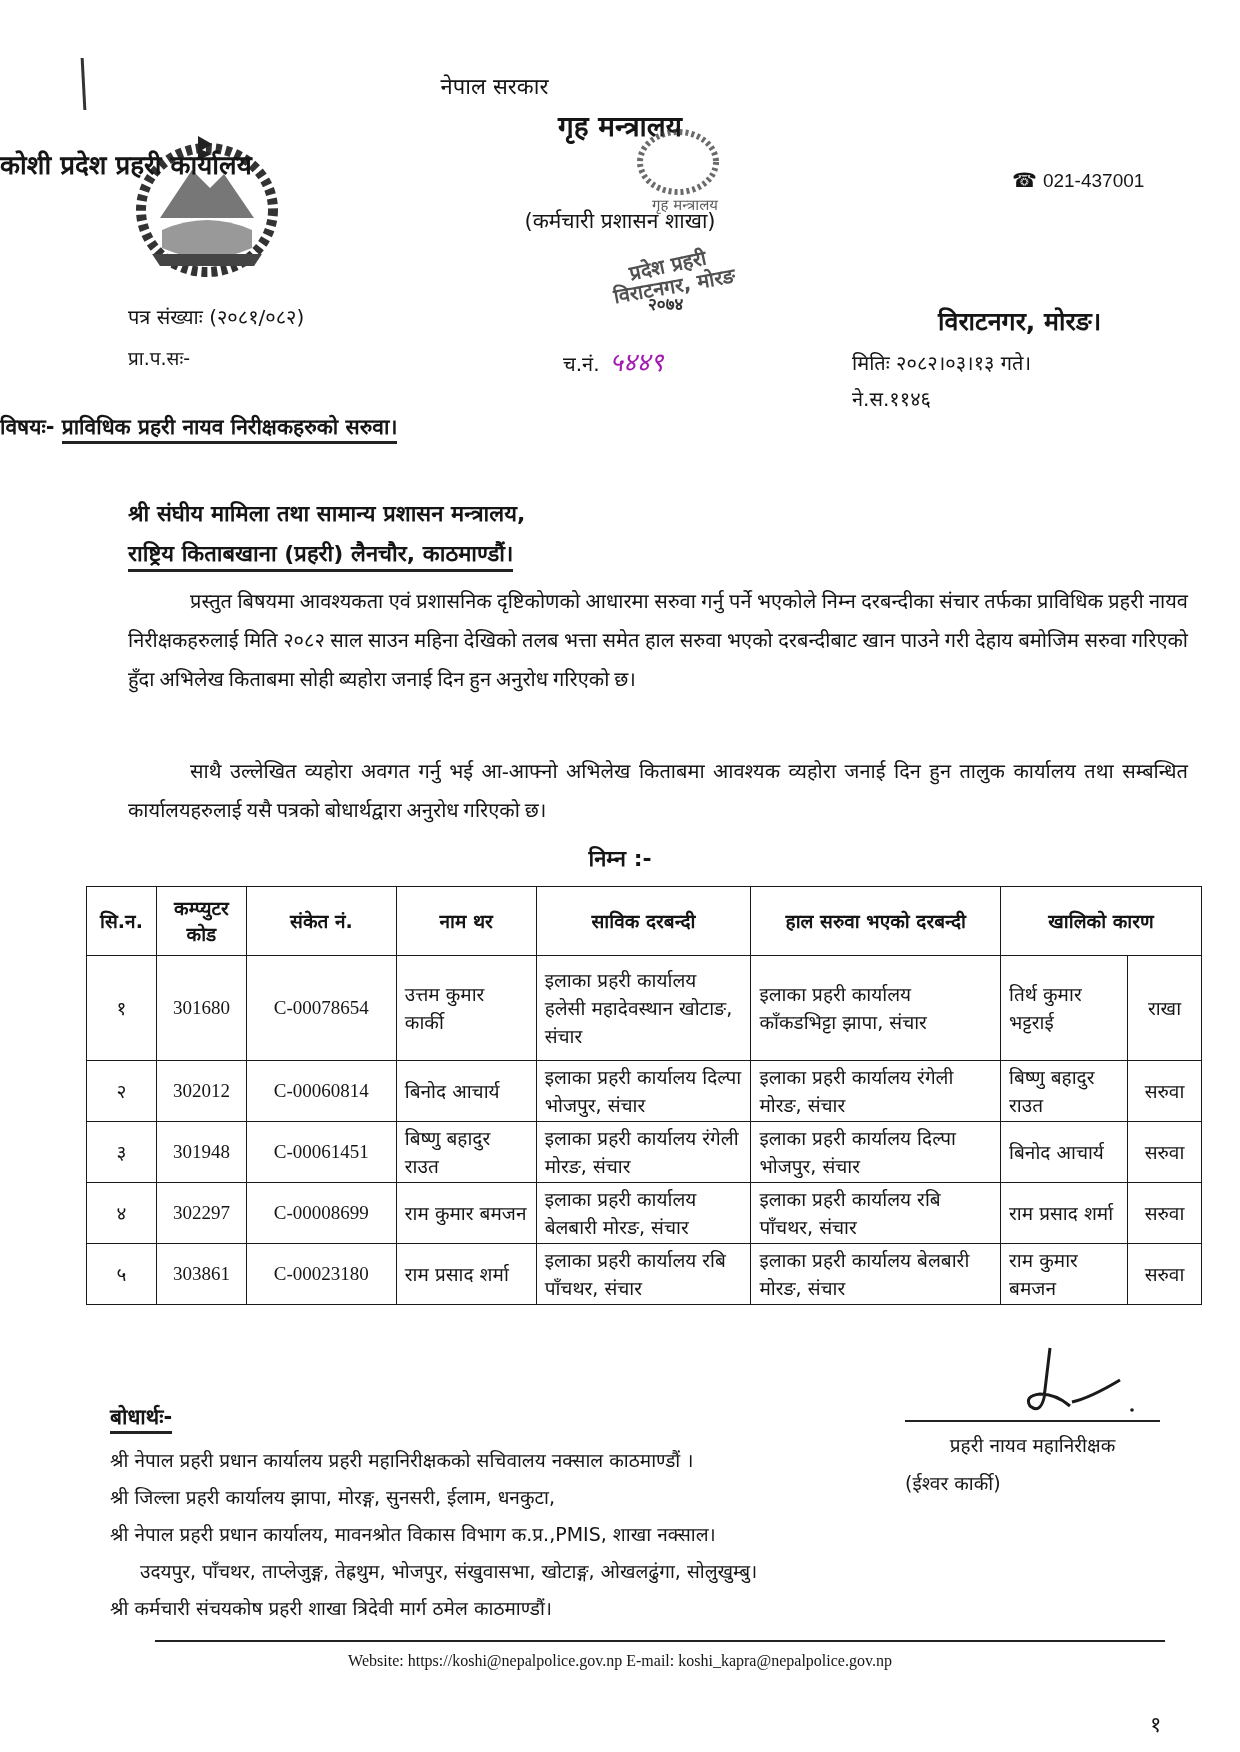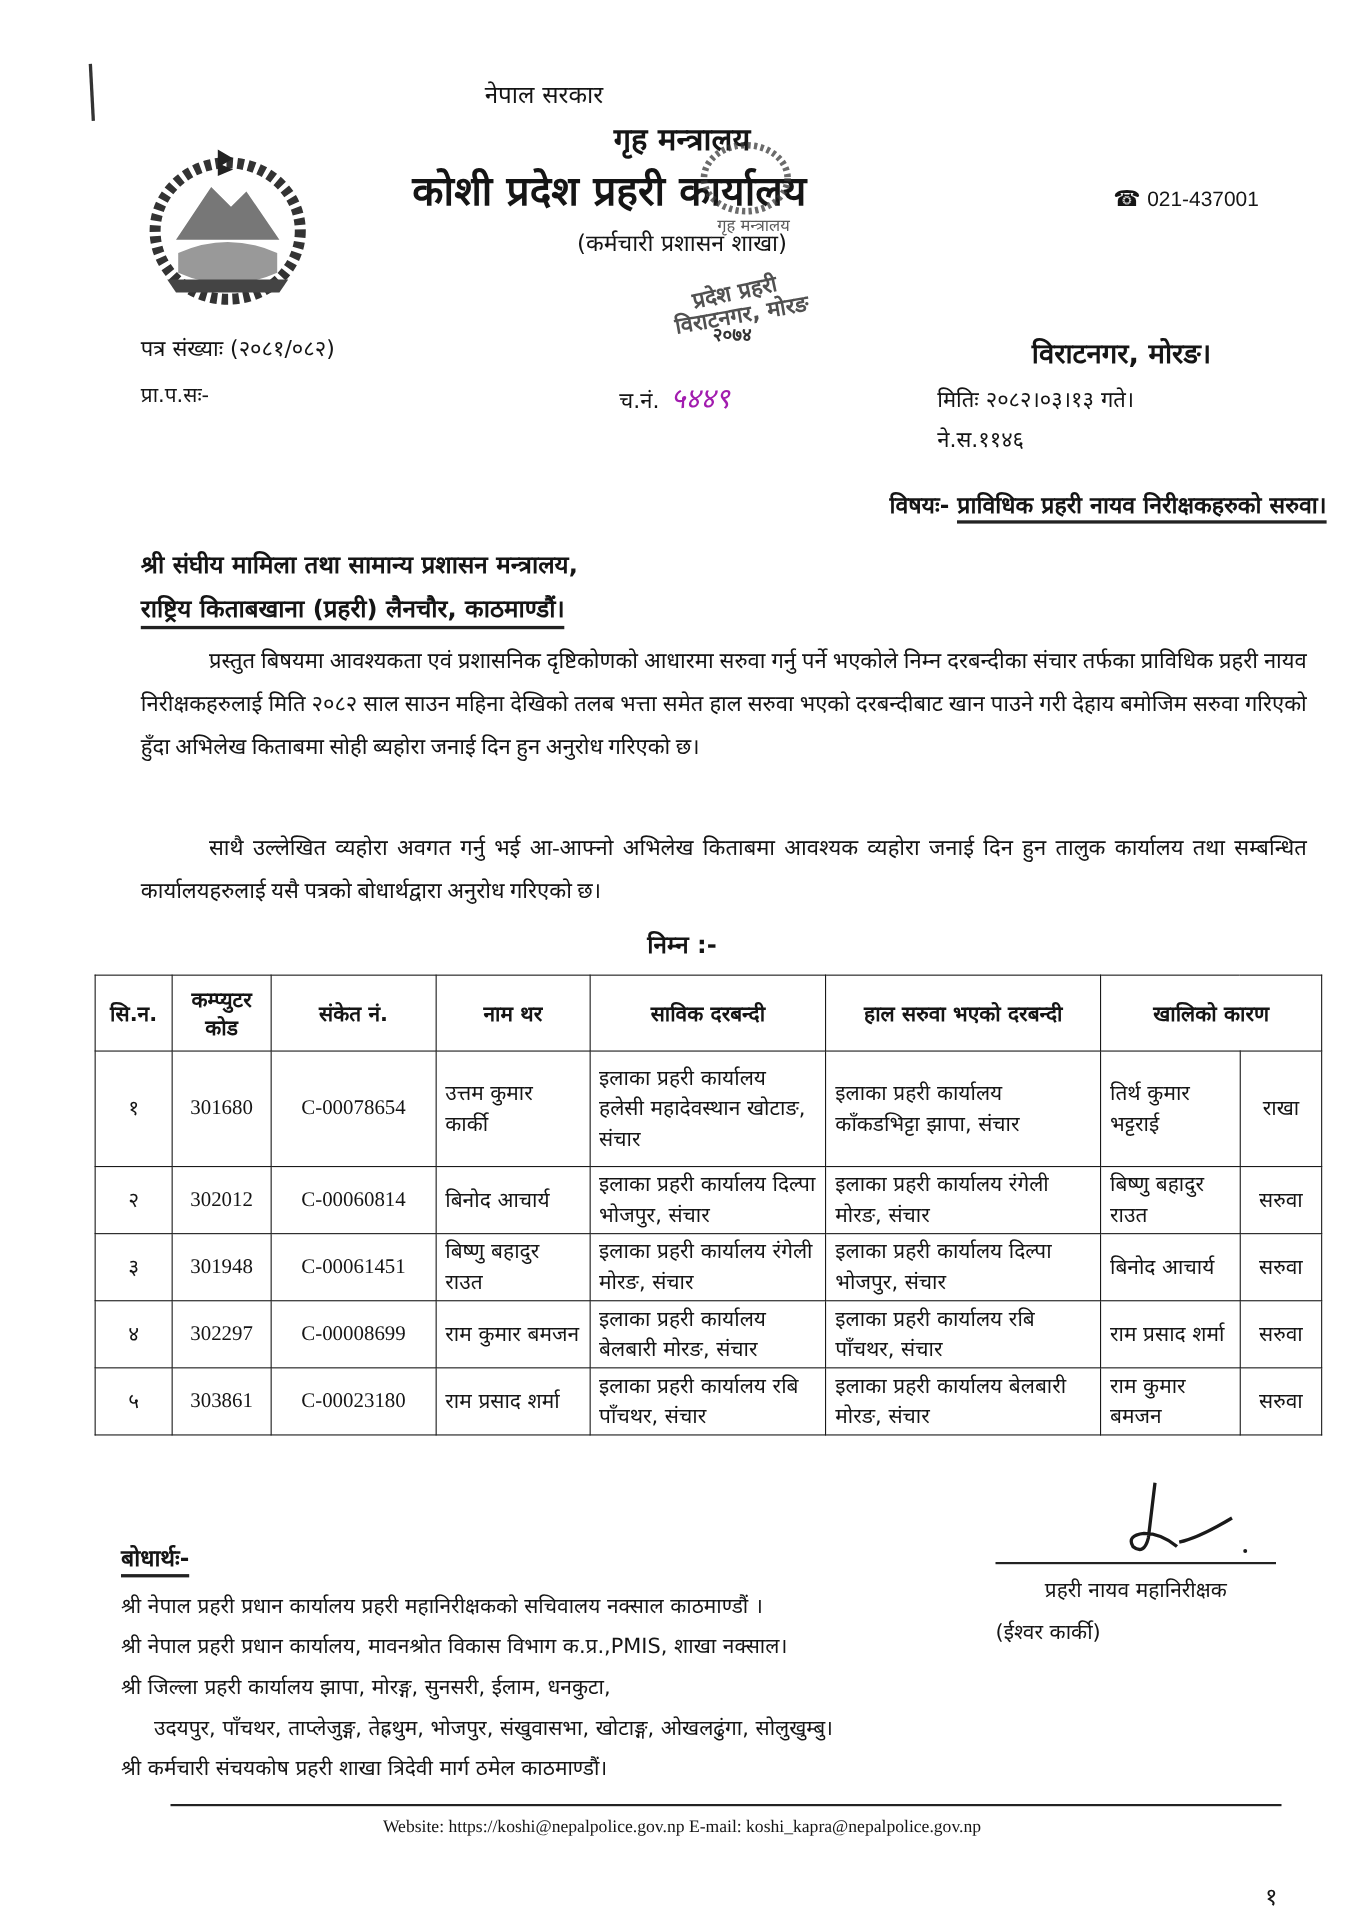--- a/index.html
+++ b/index.html
@@ -9,35 +9,35 @@
   }
   .abs { position: absolute; }
   .margin-mark { left: 82px; top: 58px; width: 3px; height: 52px; background: #333; transform: rotate(-3deg); }
 
   
   .emblem { left: 132px; top: 130px; width: 150px; height: 150px; }
 
   
   .gov { left: 0; width: 989px; top: 70px; text-align: center; font-size: 22px; }
   .ministry { left: 0; width: 1240px; top: 106px; text-align: center; font-size: 28px; font-weight: bold; }
-  .office { left: 0; width: 1108px; top: 146px; text-align: center; font-size: 37px; font-weight: bold; }
+  .office { left: 0; width: 1108px; top: 146px; font-size: 26px; font-weight: bold; }
   .branch { left: 0; width: 1240px; top: 206px; text-align: center; font-size: 21px; }
   .stamp { left: 600px; top: 92px; width: 170px; height: 220px; }
   .phone { left: 1012px; top: 168px; font-size: 19px; font-family: Liberation Sans, sans-serif; }
   .phone-icon { font-size: 20px; margin-right: 6px; }
 
   .letter-no { left: 128px; top: 303px; font-size: 20px; }
   .prev-ref { left: 128px; top: 345px; font-size: 19px; }
   .dispatch { left: 563px; top: 343px; font-size: 20px; }
   .dispatch-num { font-family: "DejaVu Serif", serif; font-style: italic; font-size: 26px; margin-left: 10px; color: #a21caf; }
   .city { left: 938px; top: 303px; font-size: 25px; font-weight: bold; }
   .date { left: 852px; top: 349px; font-size: 20px; }
   .nepal-sambat { left: 852px; top: 385px; font-size: 20px; }
 
-  .subject { left: 0; width: 1206px; top: 444px; text-align: right; font-size: 21px; font-weight: bold; }
+  .subject { left: 0; width: 1206px; top: 412px; text-align: left; font-size: 21px; font-weight: bold; }
   .subject .u { border-bottom: 3px solid #222; padding-bottom: 2px; }
 
   .addressee1 { left: 128px; top: 497px; font-size: 22px; font-weight: bold; }
   .addressee2 { left: 128px; top: 537px; font-size: 22px; font-weight: bold; border-bottom: 3px solid #222; padding-bottom: 2px; }
 
   .para { left: 128px; width: 1060px; font-size: 20px; line-height: 39px; text-align: justify; font-family: Liberation Serif, serif; }
   .para1 { top: 582px; text-indent: 62px; }
   .para2 { top: 752px; text-indent: 62px; }
 
   .nimna { left: 0; width: 1240px; top: 842px; text-align: center; font-size: 22px; font-weight: bold; }
@@ -204,21 +204,21 @@
   <path d="M62 62 Q80 58 110 40" fill="none" stroke="#1a1a1a" stroke-width="3"></path>
   <circle cx="122" cy="70" r="1.8" fill="#1a1a1a"></circle>
 </svg>
 <div class="abs sig-line"></div>
 <div class="abs sig-title">प्रहरी नायव महानिरीक्षक</div>
 <div class="abs sig-name">(ईश्वर कार्की)</div>
 
 <div class="abs cc-head">बोधार्थः-</div>
 <div class="abs cc-list">
   <div>श्री नेपाल प्रहरी प्रधान कार्यालय प्रहरी महानिरीक्षकको सचिवालय नक्साल काठमाण्डौं ।</div>
+  <div>श्री जिल्ला प्रहरी कार्यालय झापा, मोरङ्ग, सुनसरी, ईलाम, धनकुटा,</div>
   <div>श्री नेपाल प्रहरी प्रधान कार्यालय, मावनश्रोत विकास विभाग क.प्र.,PMIS, शाखा नक्साल।</div>
-  <div>श्री जिल्ला प्रहरी कार्यालय झापा, मोरङ्ग, सुनसरी, ईलाम, धनकुटा,</div>
   <div class="indent">उदयपुर, पाँचथर, ताप्लेजुङ्ग, तेह्रथुम, भोजपुर, संखुवासभा, खोटाङ्ग, ओखलढुंगा, सोलुखुम्बु।</div>
   <div>श्री कर्मचारी संचयकोष प्रहरी शाखा त्रिदेवी मार्ग ठमेल काठमाण्डौं।</div>
 </div>
 
 <div class="abs footer-rule"></div>
 <div class="abs footer">Website: https://koshi@nepalpolice.gov.np E-mail: koshi_kapra@nepalpolice.gov.np</div>
 <div class="abs page-no">१</div>
 
 </body></html>

